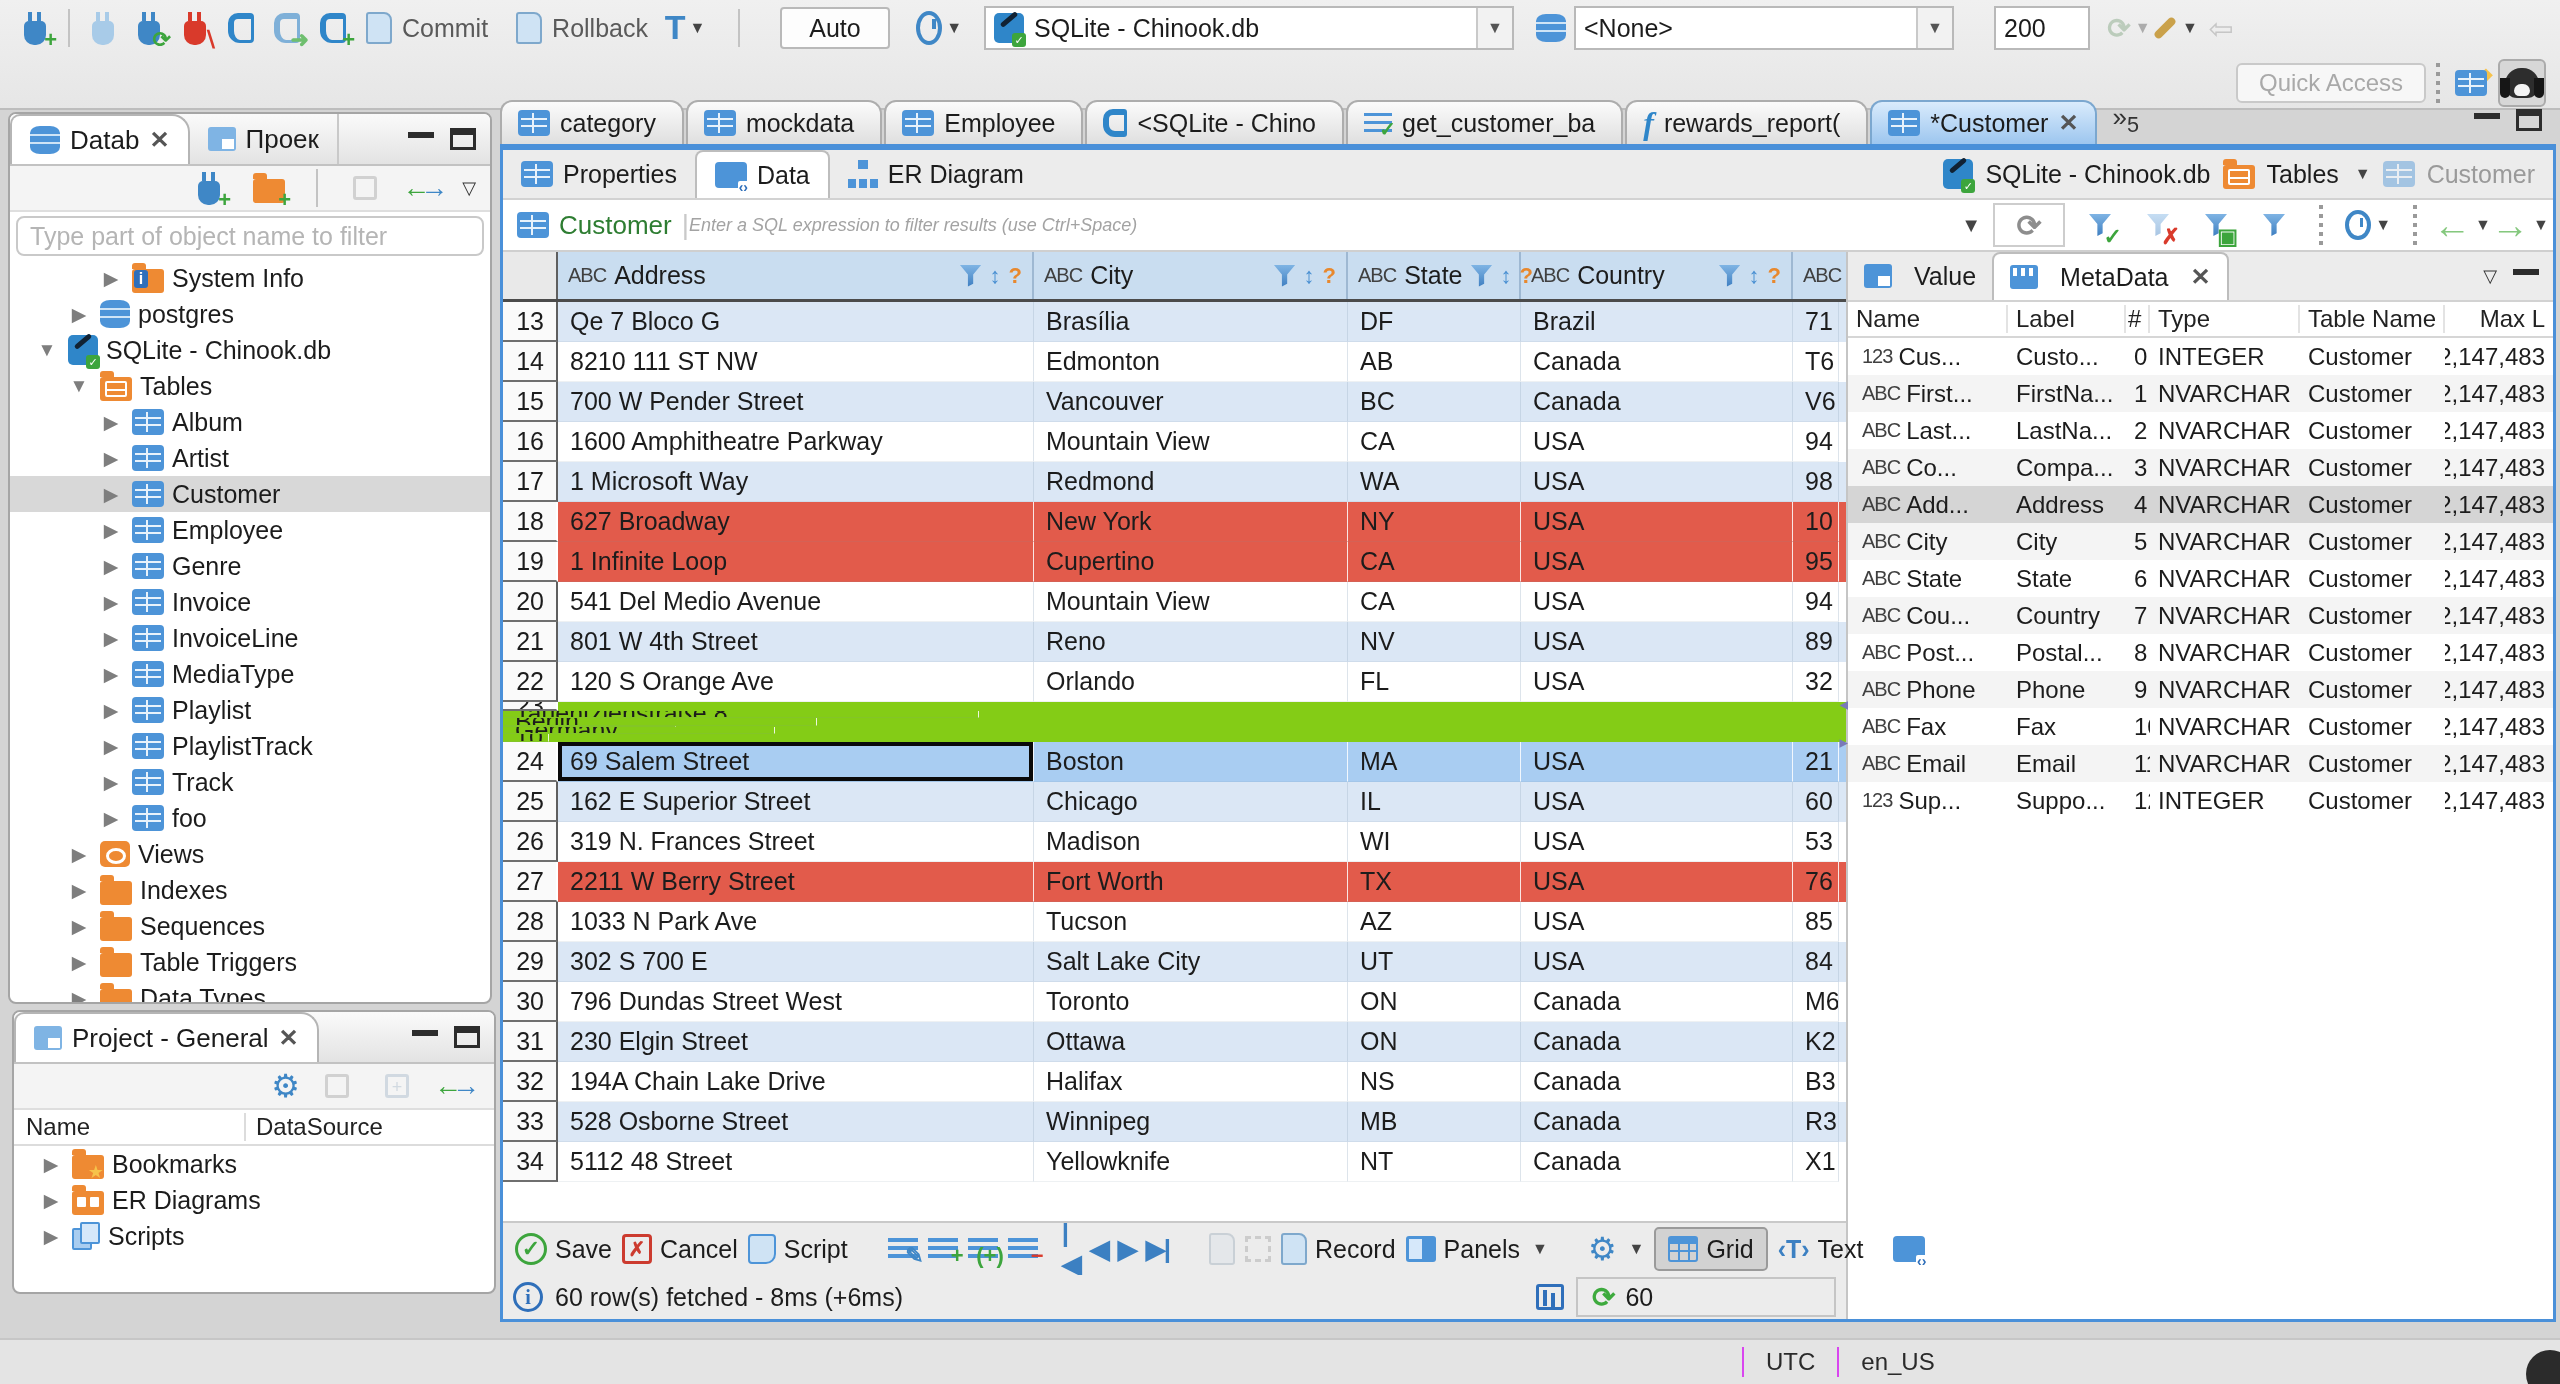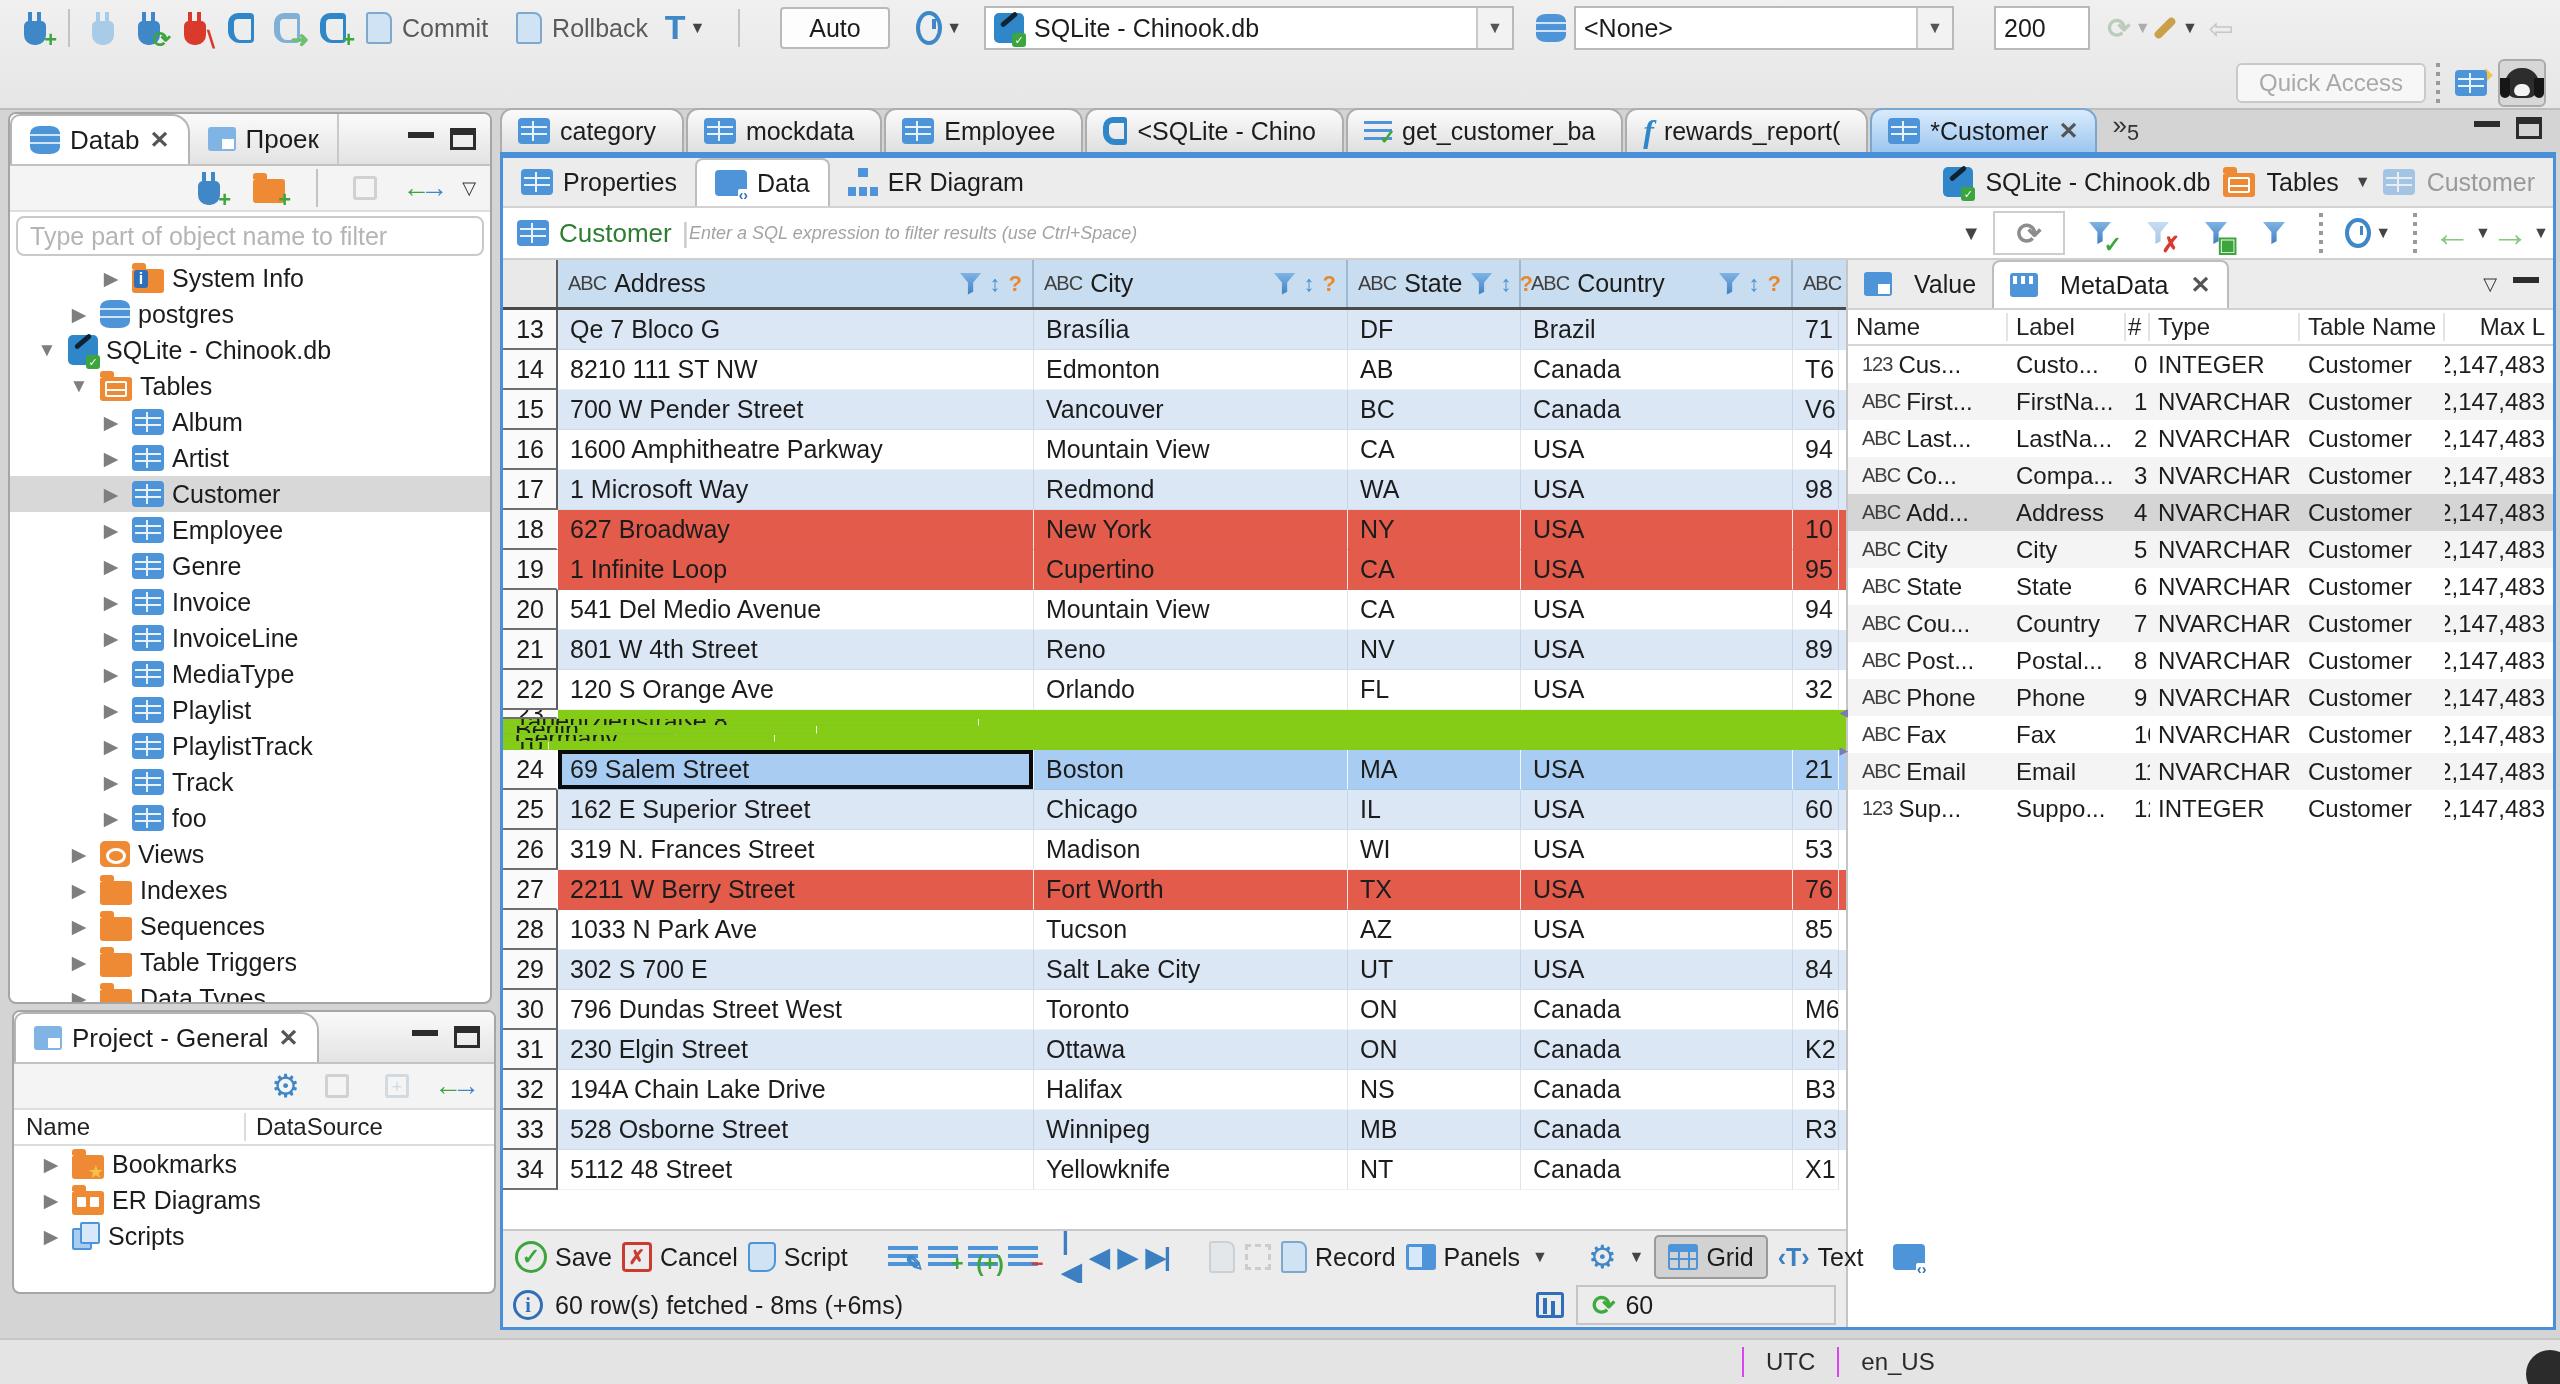--- a/index.html
+++ b/index.html
@@ -112,21 +112,21 @@
     font-size:25px; padding:0 12px; color:#333; font-family:inherit; }
   .filter-input::placeholder { color:#b5b5b5; }
   .tree { font-size:25px; }
   .trow { height:36px; display:flex; align-items:center; gap:8px; padding-right:8px; white-space:nowrap; }
   .trow.selected { background:#d8d8d8; }
   .arrowc { color:#7e7e7e; font-size:19px; width:26px; text-align:center; flex:none; }
   .ind1 { width:16px; flex:none; } .ind2 { width:48px; flex:none; } .ind3 { width:80px; flex:none; }
   .colhdr { height:36px; display:flex; font-size:24px; color:#222; border-bottom:2px solid #dcdcdc; align-items:center; }
 
   
-  #editor { position:absolute; left:500px; top:104px; width:2056px; height:1226px; }
+  #editor { position:absolute; left:500px; top:96px; width:2056px; height:1226px; }
   #etabs { height:48px; display:flex; align-items:flex-end; }
   .etab { height:44px; display:flex; align-items:center; gap:10px; padding:0 16px; font-size:25px;
     background:linear-gradient(#fbfbfb,#dfdfdf); border:2px solid #adadad; border-bottom:none;
     border-radius:12px 14px 0 0; margin-right:2px; white-space:nowrap; }
   .etab.active { background:linear-gradient(#d9ebfc,#9dc6ef); border-color:#7ba7cf; }
   .etab-more { font-size:26px; color:#333; padding:0 14px; align-self:center; }
   #bluebar { height:6px; background:#4a90d9; }
   #econtent { height:1172px; border:3px solid #4a90d9; border-top:none; background:#fff; display:flex; flex-direction:column; }
 
   #subtabs { height:50px; background:#ececec; border-bottom:2px solid #d2d2d2; display:flex; align-items:stretch; }

